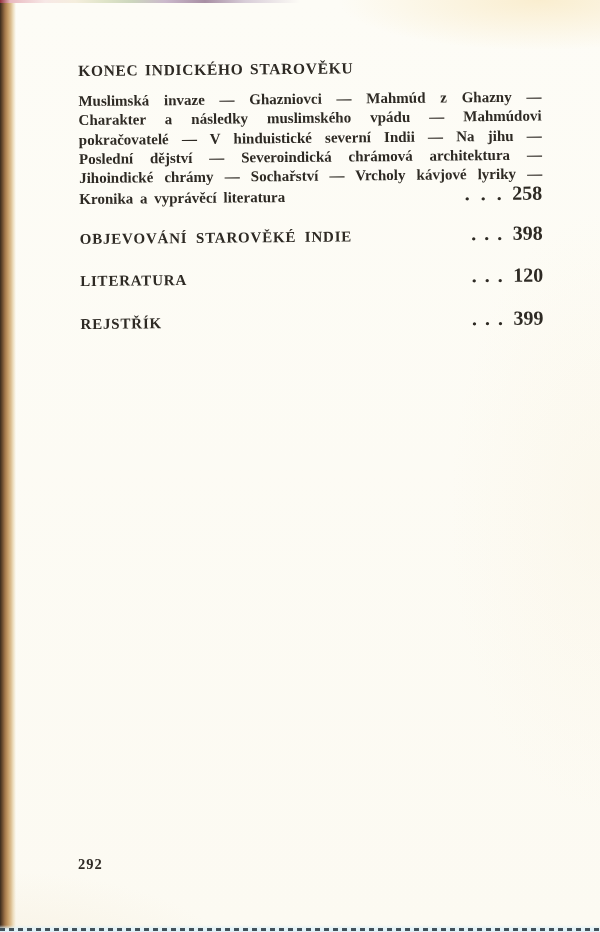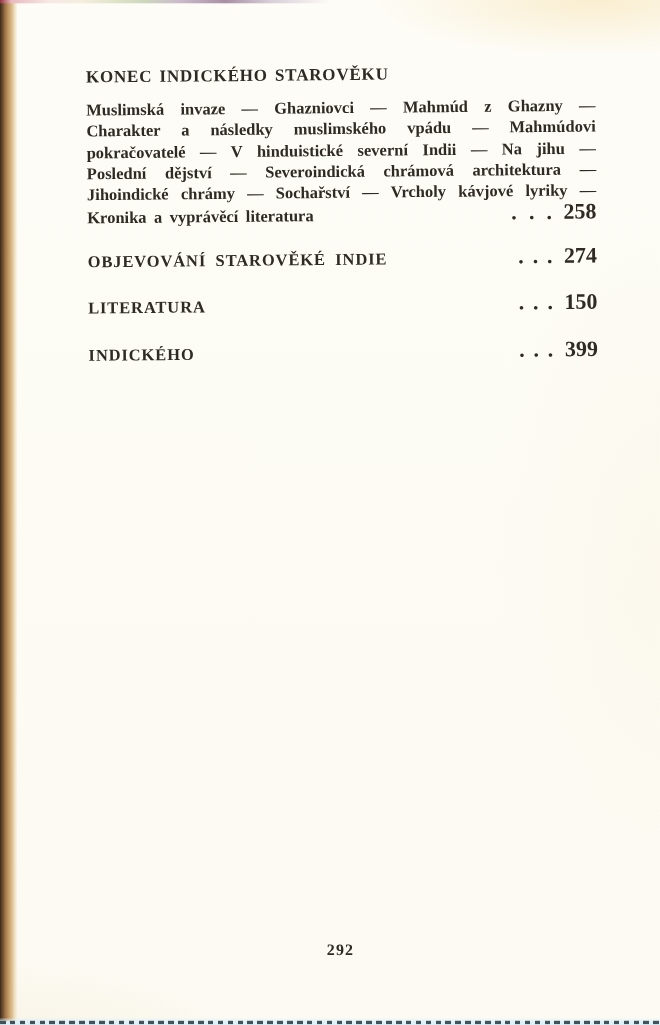--- a/index.html
+++ b/index.html
@@ -73,21 +73,21 @@
   .entry {
     display: flex; justify-content: space-between; align-items: baseline;
     margin-bottom: 20.5px;
     font-size: 15px; line-height: 20px;
   }
   .elabel { letter-spacing: 0.8px; word-spacing: 4px; white-space: nowrap; }
   .pageref { white-space: nowrap; font-size: 20px; }
   .dots { letter-spacing: 1.5px; margin-right: 9px; }
   .folio {
     position: absolute; left: 78px; top: 856px; width: 463px;
-    text-align: center;
+    text-align: left;
     color: #2e2a24; font-weight: 700;
     font-size: 14.5px; letter-spacing: 1px;
   }
 </style>
 </head>
 <body>
 
 <div class="page">
   <div class="edge-left"></div>
   <div class="scan-top"></div>
@@ -107,33 +107,33 @@
         <span>Kronika a vyprávěcí literatura</span>
         <span class="pageref">
           <span class="dots">. . .</span><span>258</span>
         </span>
       </div>
     </div>
 
     <div class="entry">
       <span class="elabel">OBJEVOVÁNÍ STAROVĚKÉ INDIE</span>
       <span class="pageref">
-        <span class="dots">. . .</span><span>274</span>
+        <span class="dots">. . .</span><span>398</span>
       </span>
     </div>
 
     <div class="entry">
       <span class="elabel">LITERATURA</span>
       <span class="pageref">
-        <span class="dots">. . .</span><span>150</span>
+        <span class="dots">. . .</span><span>120</span>
       </span>
     </div>
 
     <div class="entry">
-      <span class="elabel">INDICKÉHO</span>
+      <span class="elabel">REJSTŘÍK</span>
       <span class="pageref">
         <span class="dots">. . .</span><span>399</span>
       </span>
     </div>
   </div>
 
   <div class="folio">292</div>
 </div>
 
 </body></html>

